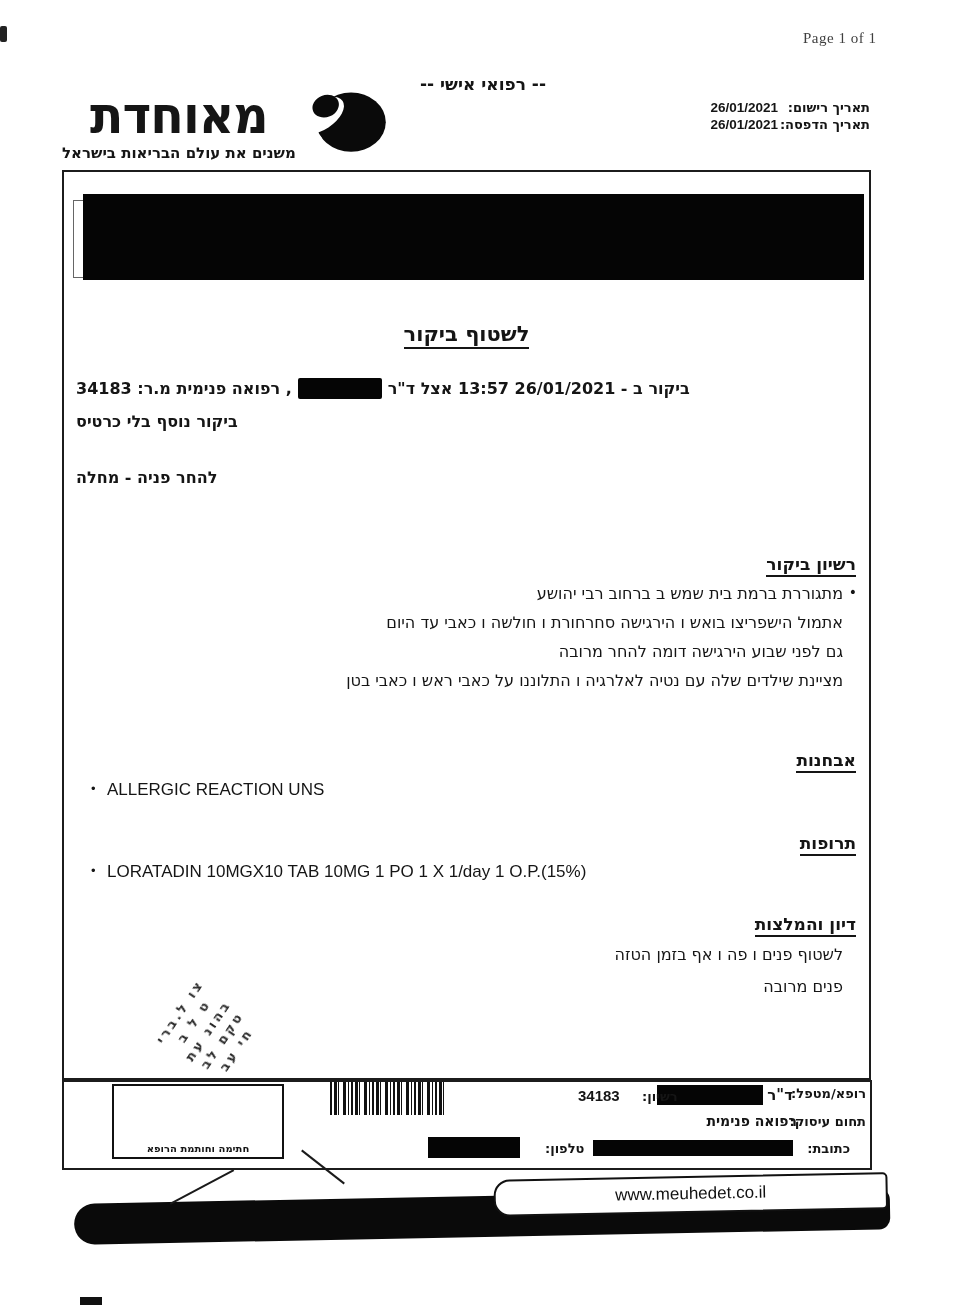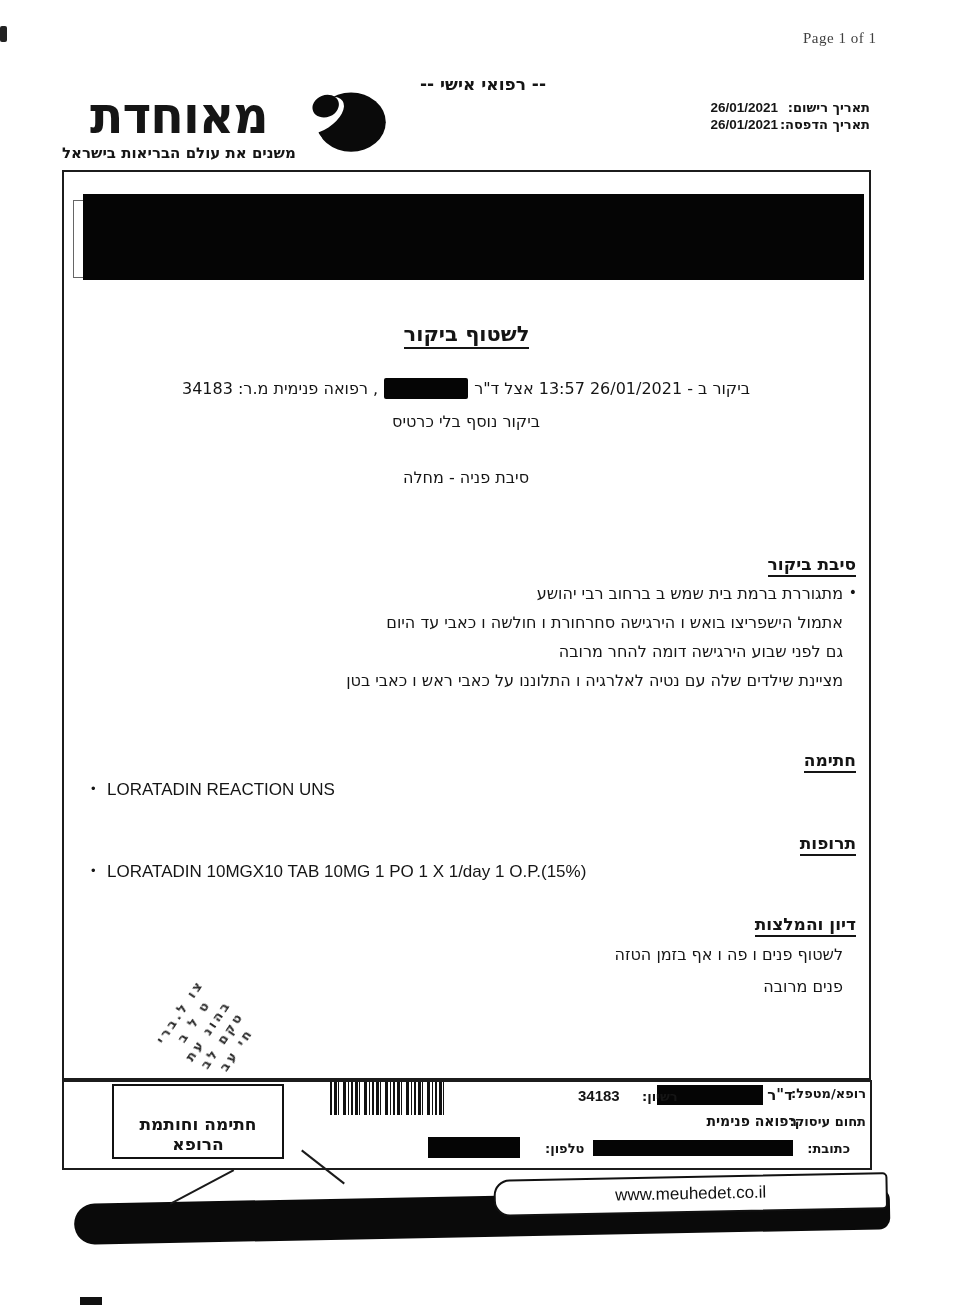--- a/index.html
+++ b/index.html
@@ -36,21 +36,21 @@
   .main-box{
     position:absolute;left:62px;top:170px;width:805px;height:906px;
     border:2px solid #1c1c1c;background:#fff;
   }
   .sliver{position:absolute;left:9px;top:28px;width:18px;height:76px;border:1px solid #666;background:#fff;}
   .black-bar{position:absolute;left:19px;top:22px;width:781px;height:86px;background:#050505;}
   .summary-title{position:absolute;left:0;right:0;top:150px;text-align:center;}
   .summary-title span{
     font-size:21px;font-weight:bold;border-bottom:2px solid #151515;padding-bottom:1px;
   }
-  .rtl-line{position:absolute;left:12px;right:13px;direction:rtl;text-align:center;font-size:16px;white-space:nowrap;}
+  .rtl-line{position:absolute;left:12px;right:13px;direction:rtl;text-align:left;font-size:16px;white-space:nowrap;font-weight:bold;}
   .visit-line{top:206px;}
   .inline-redact{
     display:inline-block;width:84px;height:21px;background:#050505;
     vertical-align:-5px;margin:0 6px;border-radius:2px;
   }
   .visit-line2{top:240px;}
   .referral{top:296px;}
   .sec-head{position:absolute;left:12px;right:13px;direction:rtl;text-align:right;}
   .sec-head span{font-size:17px;font-weight:bold;border-bottom:2px solid #151515;padding-bottom:1px;}
   .h-reason{top:382px;}
@@ -97,21 +97,21 @@
   .r-addr{position:absolute;right:77px;top:58px;width:200px;height:16px;background:#050505;}
   .l-phone{left:481px;top:59px;}
   .r-phone{position:absolute;left:364px;top:55px;width:92px;height:21px;background:#050505;}
   
   .stamp-box{
     position:absolute;left:112px;top:1084px;width:168px;height:71px;
     border:2px solid #111;background:transparent;z-index:2;
   }
   .stamp-label{
     position:absolute;left:0;right:0;bottom:3px;text-align:center;
-    font-size:17px;font-weight:bold;direction:rtl;
+    font-size:10px;font-weight:bold;direction:rtl;
   }
   .stamp-ink{
     position:absolute;left:118px;top:988px;width:180px;z-index:3;
     transform:rotate(-56deg);transform-origin:50% 50%;
     text-align:center;direction:rtl;color:#161616;
     font-weight:bold;font-size:13px;line-height:17px;letter-spacing:3px;
     filter:blur(.4px);opacity:.92;
   }
   .ink-stroke{position:absolute;border-top:2px solid #1a1a1a;z-index:4;}
   .stroke1{left:166px;top:1186px;width:72px;transform:rotate(-28deg);}
@@ -168,39 +168,39 @@
     <div class="black-bar"></div>
 
     <div class="summary-title">
       <span>לשטוף ביקור</span>
     </div>
 
     <div class="rtl-line visit-line">
       <span>ביקור ב - 26/01/2021 13:57 אצל ד"ר</span><span class="inline-redact"></span><span>, רפואה פנימית מ.ר: 34183</span>
     </div>
     <div class="rtl-line visit-line2">ביקור נוסף בלי כרטיס</div>
-    <div class="rtl-line referral">סיבת פניה - מחלה</div>
+    <div class="rtl-line referral">להחר פניה - מחלה</div>
 
     <div class="sec-head h-reason">
-      <span>סיבת ביקור</span>
+      <span>רשיון ביקור</span>
     </div>
     <div class="rtl-item it-r1">
       <span class="bullet">•</span>
       <span>מתגוררת ברמת בית שמש ב ברחוב רבי יהושע</span>
     </div>
     <div class="rtl-item it-r2">אתמול הישפריצו בואש ו הירגישה סחרחורת ו חולשה ו כאבי עד היום</div>
     <div class="rtl-item it-r3">גם לפני שבוע הירגישה דומה להחר מרובה</div>
     <div class="rtl-item it-r4">מציינת שילדים שלה עם נטיה לאלרגיה ו התלוננו על כאבי ראש ו כאבי בטן</div>
 
     <div class="sec-head h-diag">
-      <span>חתימה</span>
+      <span>אבחנות</span>
     </div>
     <div class="ltr-item it-diag">
       <span class="bullet">•</span>
-      <span>LORATADIN REACTION UNS</span>
+      <span>ALLERGIC REACTION UNS</span>
     </div>
 
     <div class="sec-head h-meds">
       <span>תרופות</span>
     </div>
     <div class="ltr-item it-med">
       <span class="bullet">•</span>
       <span>LORATADIN 10MGX10 TAB 10MG 1 PO 1 X 1/day 1 O.P.(15%)</span>
     </div>
 

